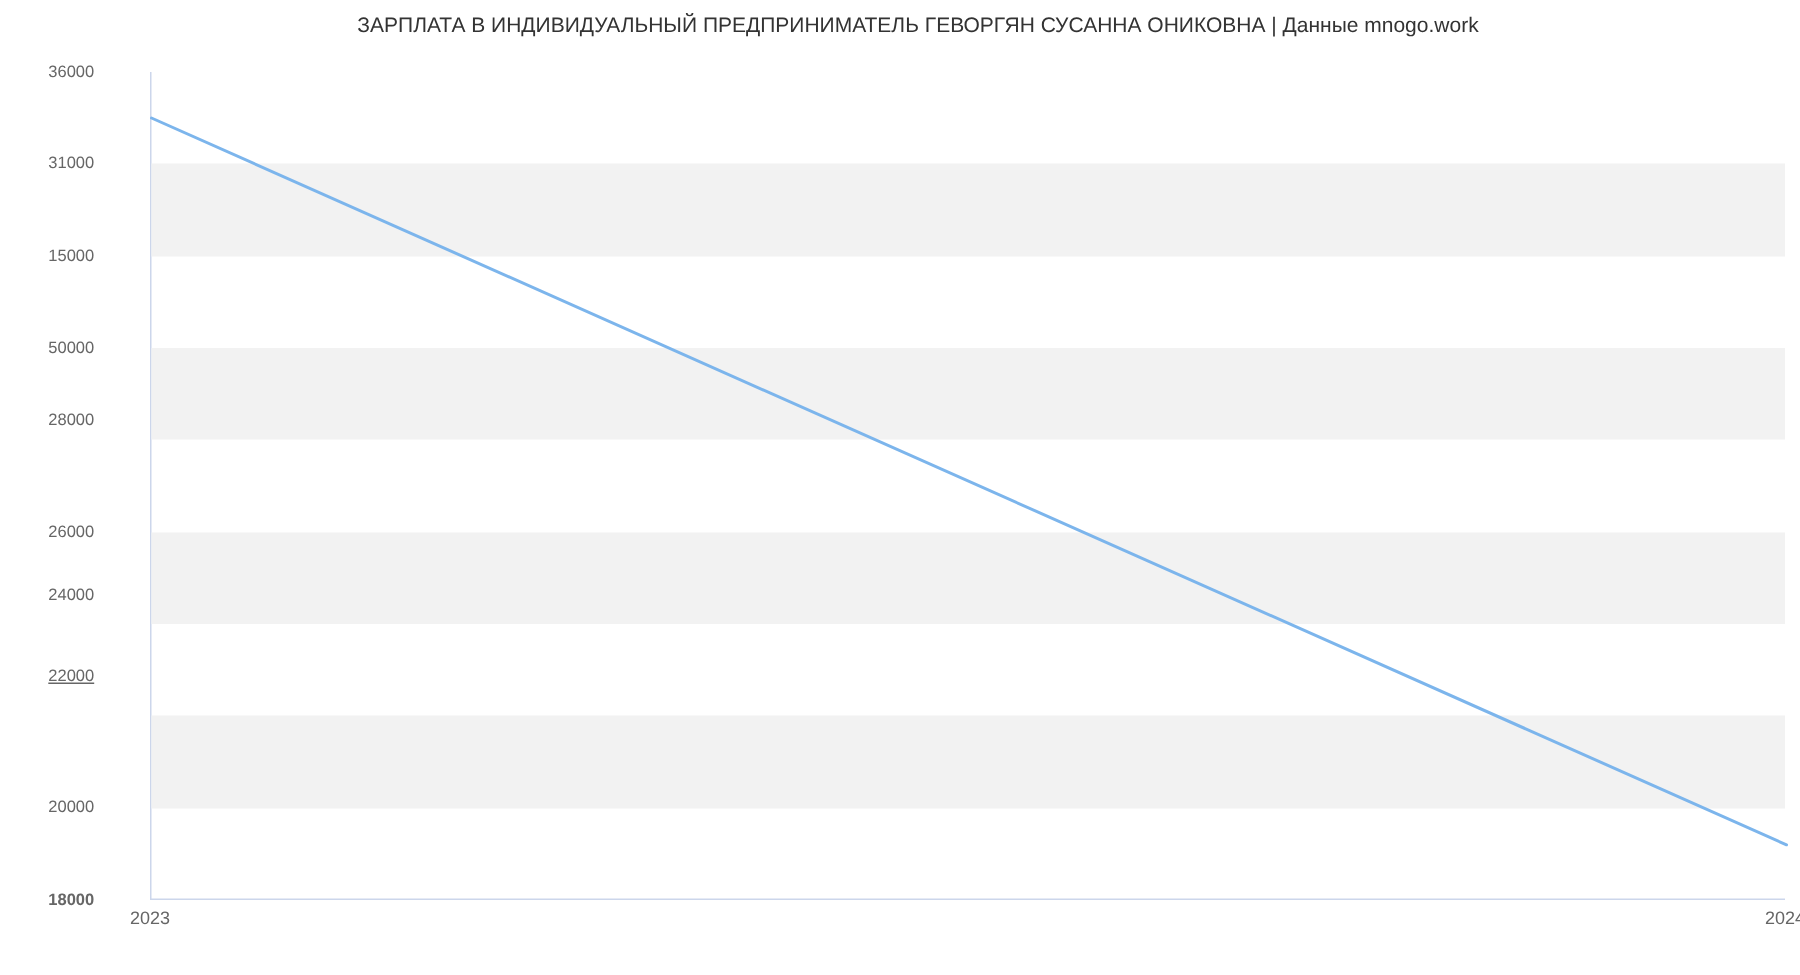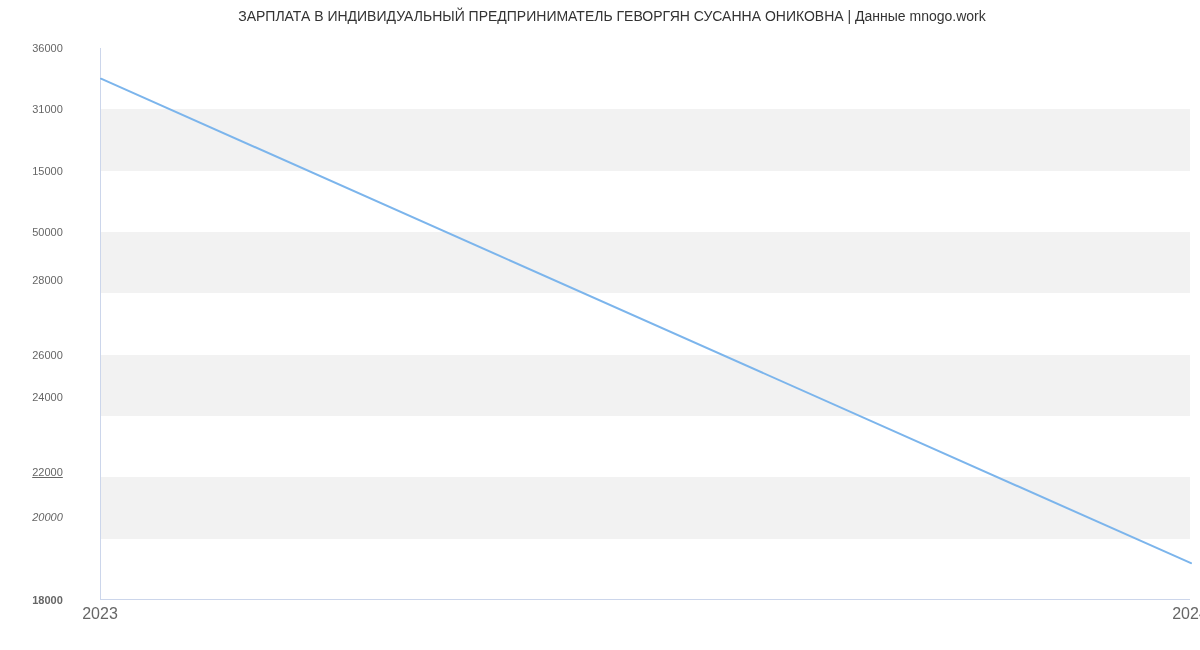--- a/index.html
+++ b/index.html
@@ -49,21 +49,21 @@
     left: 0;
     width: 95px;
     text-align: center;
     font-size: 11px;
     color: #666;
     transform: translateY(-50%);
   }
   .x-tick {
     position: absolute;
     top: 605px;
-    font-size: 16px;
+    font-size: 12px;
     color: #666;
     transform: translateX(-50%);
   }
   svg.line-layer {
     position: absolute;
     left: 0;
     top: 0;
     width: 100%;
     height: 100%;
     overflow: visible;
@@ -80,22 +80,22 @@
       <div class="band" style="top: 306.667px; height: 61.3333px;"></div>
       <div class="band" style="top: 184px; height: 61.3333px;"></div>
       <div class="band" style="top: 61.3333px; height: 61.3333px;"></div>
       <svg class="line-layer" id="line-layer">
         <path d="M0 30.66666666666668 L1090 515.2" fill="none" stroke="#7cb5ec" stroke-width="2" stroke-linejoin="round" stroke-linecap="round"></path>
       </svg>
   </div>
 
   <div id="y-axis-labels">
       <div class="y-tick" style="top: 600px; font-weight: bold;">18000</div>
-      <div class="y-tick" style="top: 517px; font-style: italic;">20000</div>
-      <div class="y-tick" style="top: 472px; text-decoration: underline;">22000</div>
+      <div class="y-tick" style="top: 538px;">20000</div>
+      <div class="y-tick" style="top: 451px; text-decoration: underline;">22000</div>
       <div class="y-tick" style="top: 397px;">24000</div>
       <div class="y-tick" style="top: 354.667px;">26000</div>
       <div class="y-tick" style="top: 280px;">28000</div>
       <div class="y-tick" style="top: 232px;">50000</div>
       <div class="y-tick" style="top: 170.667px;">15000</div>
       <div class="y-tick" style="top: 109.333px;">31000</div>
       <div class="y-tick" style="top: 48px;">36000</div>
     </div>
   <div id="x-axis-labels">
       <div class="x-tick" style="left: 100px;">2023</div>

